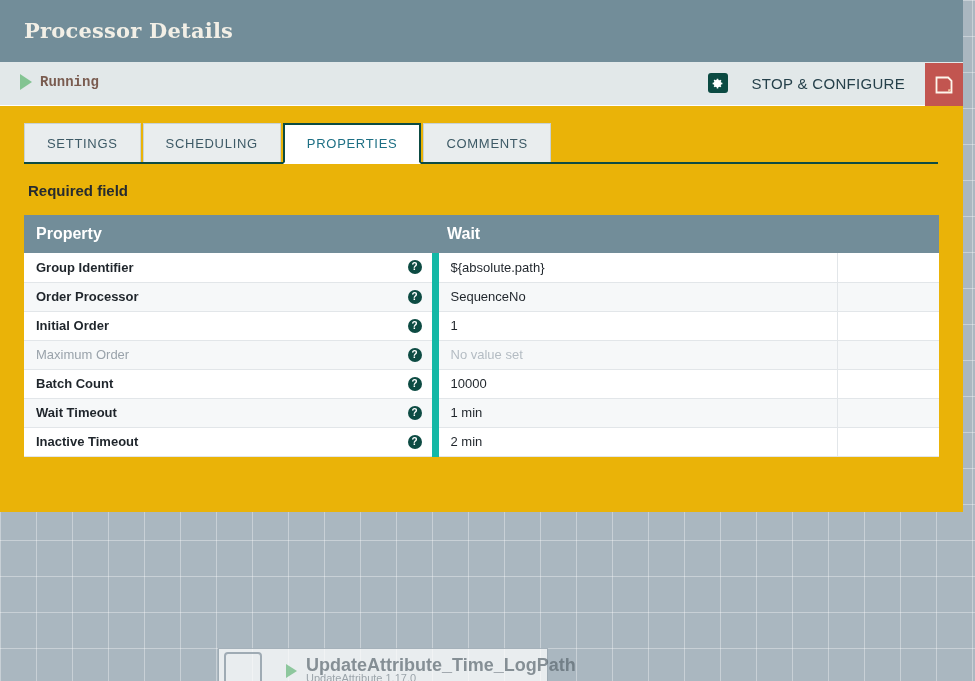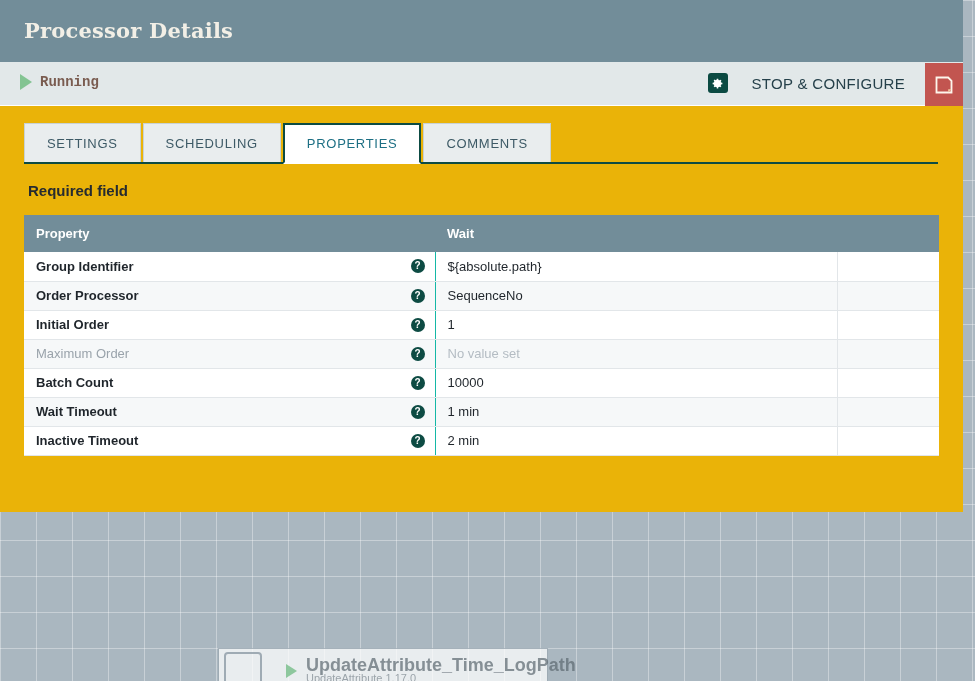--- a/index.html
+++ b/index.html
@@ -220,42 +220,42 @@
     position: absolute;
     left: 24px;
     top: 215px;
     width: 915px;
     border-collapse: collapse;
     table-layout: fixed;
   }
   #properties-table th {
     background: #728d99;
     color: #ffffff;
-    font-size: 13px;
+    font-size: 16px;
     font-weight: bold;
     text-align: left;
     padding: 10px 12px;
     height: 37px;
   }
   #properties-table td {
     font-size: 13px;
     padding: 0 12px;
     height: 29px;
     border-bottom: 1px solid #e2e6e9;
     vertical-align: middle;
   }
   .col-property { width: 411px; }
   .col-value    { width: 402px; }
   .col-extra    { width: 102px; }
 
   #properties-table tbody tr:nth-child(even) td { background: #f6f8f9; }
   #properties-table tbody tr:nth-child(odd)  td { background: #ffffff; }
 
   td.cell-property {
-    border-right: 1px solid #14b8a6;
+    border-right: 7px solid #14b8a6;
     position: relative;
     font-weight: bold;
     color: #1f252b;
   }
   td.cell-property.unset { font-weight: normal; color: #9aa3ab; }
 
   td.cell-value {
     border-right: 1px solid #e2e6e9;
     font-weight: normal;
     color: #1f252b;

